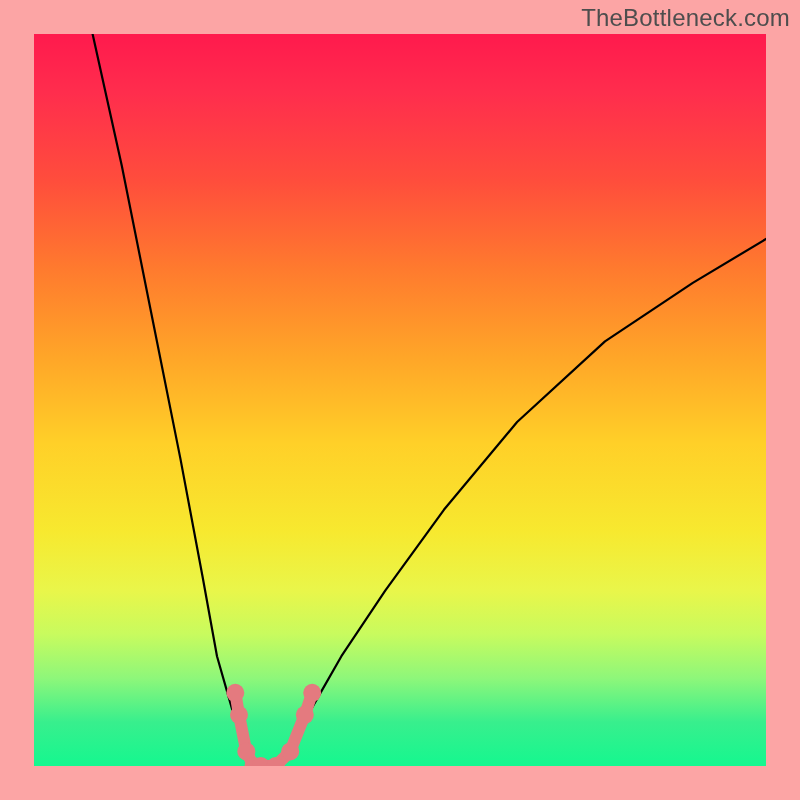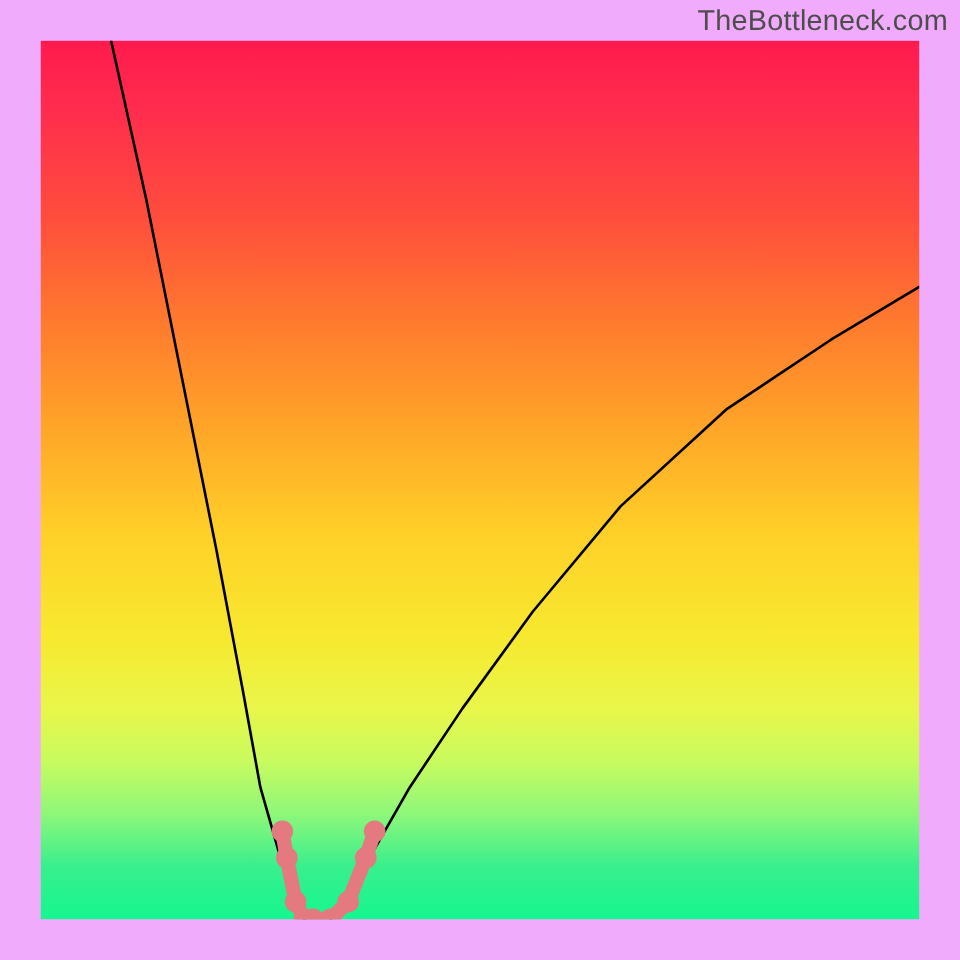--- a/index.html
+++ b/index.html
@@ -7,21 +7,21 @@
     padding: 0;
     width: 800px;
     height: 800px;
     background: #000000;
     overflow: hidden;
     font-family: Arial, Helvetica, sans-serif;
   }
   .outer {
     width: 800px;
     height: 800px;
-    background: #f0abfc;
+    background: #fca5a5;
     position: relative;
   }
   .plot-area {
     position: absolute;
     left: 34px;
     top: 34px;
     width: 732px;
     height: 732px;
     
     background: linear-gradient(

